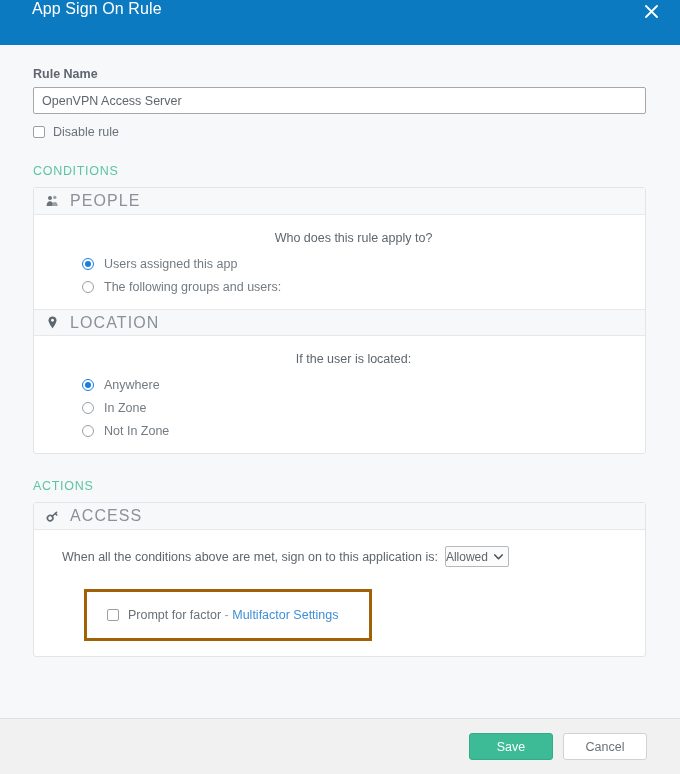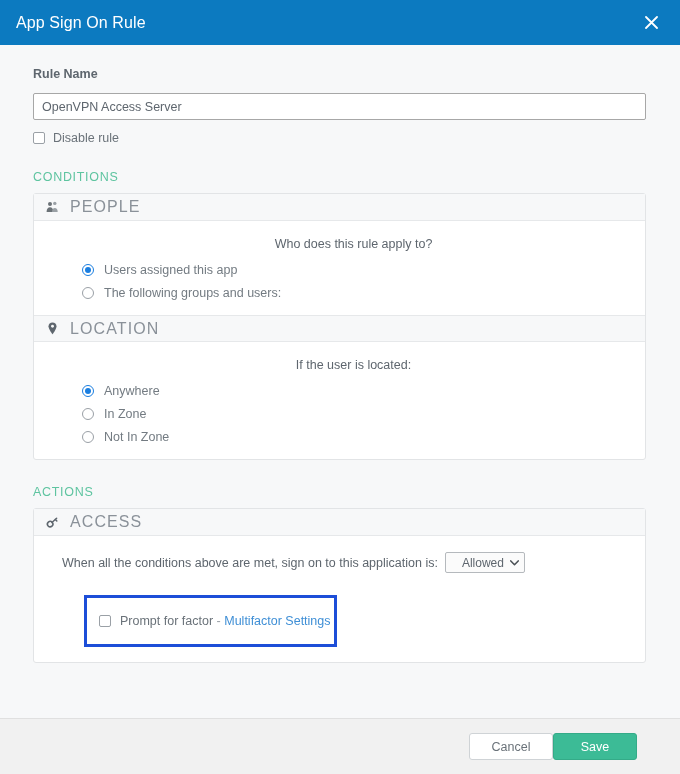--- a/index.html
+++ b/index.html
@@ -14,23 +14,22 @@
     color: #5e666e;
     overflow: hidden;
     position: relative;
   }
 
   
   .modal-header {
     height: 45px;
     background: #0c7ac0;
     display: flex;
-    align-items: center;
     justify-content: space-between;
-    padding: 0 16px 0 16px;
+    padding: 0 16px 0 32px;
     box-sizing: border-box;
   }
   .modal-title {
     color: #ffffff;
     font-size: 16px;
     letter-spacing: .1px;
   }
   .close-btn {
     color: #ffffff;
     font-size: 19px;
@@ -46,21 +45,21 @@
     box-sizing: border-box;
     height: 673px;
     overflow: hidden;
     background: #f7f8f9;
   }
 
   .field-label {
     font-size: 12.5px;
     font-weight: bold;
     color: #5e666e;
-    margin-bottom: 12px;
+    margin-bottom: 6px;
   }
 
   .text-input {
     width: 613px;
     height: 27px;
     box-sizing: border-box;
     border: 1px solid #a7a7a7;
     border-radius: 2px;
     background: #ffffff;
     padding: 0 8px;
@@ -185,41 +184,41 @@
     color: #5e666e;
   }
   .dropdown {
     margin-left: 7px;
     border: 1px solid #b5b9bd;
     border-radius: 2px;
     background: #fbfbfb;
     height: 19px;
     display: inline-flex;
     align-items: center;
-    padding: 0 5px 0 16px;
+    padding: 0 5px 0 0;
     font-size: 12px;
     color: #5e666e;
     cursor: pointer;
   }
   .dropdown .caret {
     margin-left: 6px;
     font-size: 9px;
     color: #4a5055;
   }
 
   .highlight-box {
     margin: 22px 0 0 22px;
-    width: 253px;
+    width: 288px;
     height: 52px;
-    border: 3px solid #1d4ed8;
-    box-sizing: border-box;
-    background: #ffffff;
-    display: flex;
-    align-items: center;
-    padding-left: 12px;
+    border: 3px solid #a16207;
+    box-sizing: border-box;
+    background: #ffffff;
+    display: flex;
+    align-items: center;
+    padding-left: 20px;
   }
   .mfa-label {
     font-size: 12.5px;
     color: #6a7279;
     margin-left: 9px;
   }
   .mfa-link {
     color: #3f8fd6;
     text-decoration: none;
     cursor: pointer;
@@ -377,15 +376,15 @@
           <span class="mfa-sep">-</span>
           <a class="mfa-link">Multifactor Settings</a>
         </span>
       </div>
     </div>
   </div>
 
 </div>
 
 <div class="modal-footer">
+  <div class="btn btn-save">Save</div>
   <div class="btn btn-cancel">Cancel</div>
-  <div class="btn btn-save">Save</div>
 </div>
 
 </body></html>

